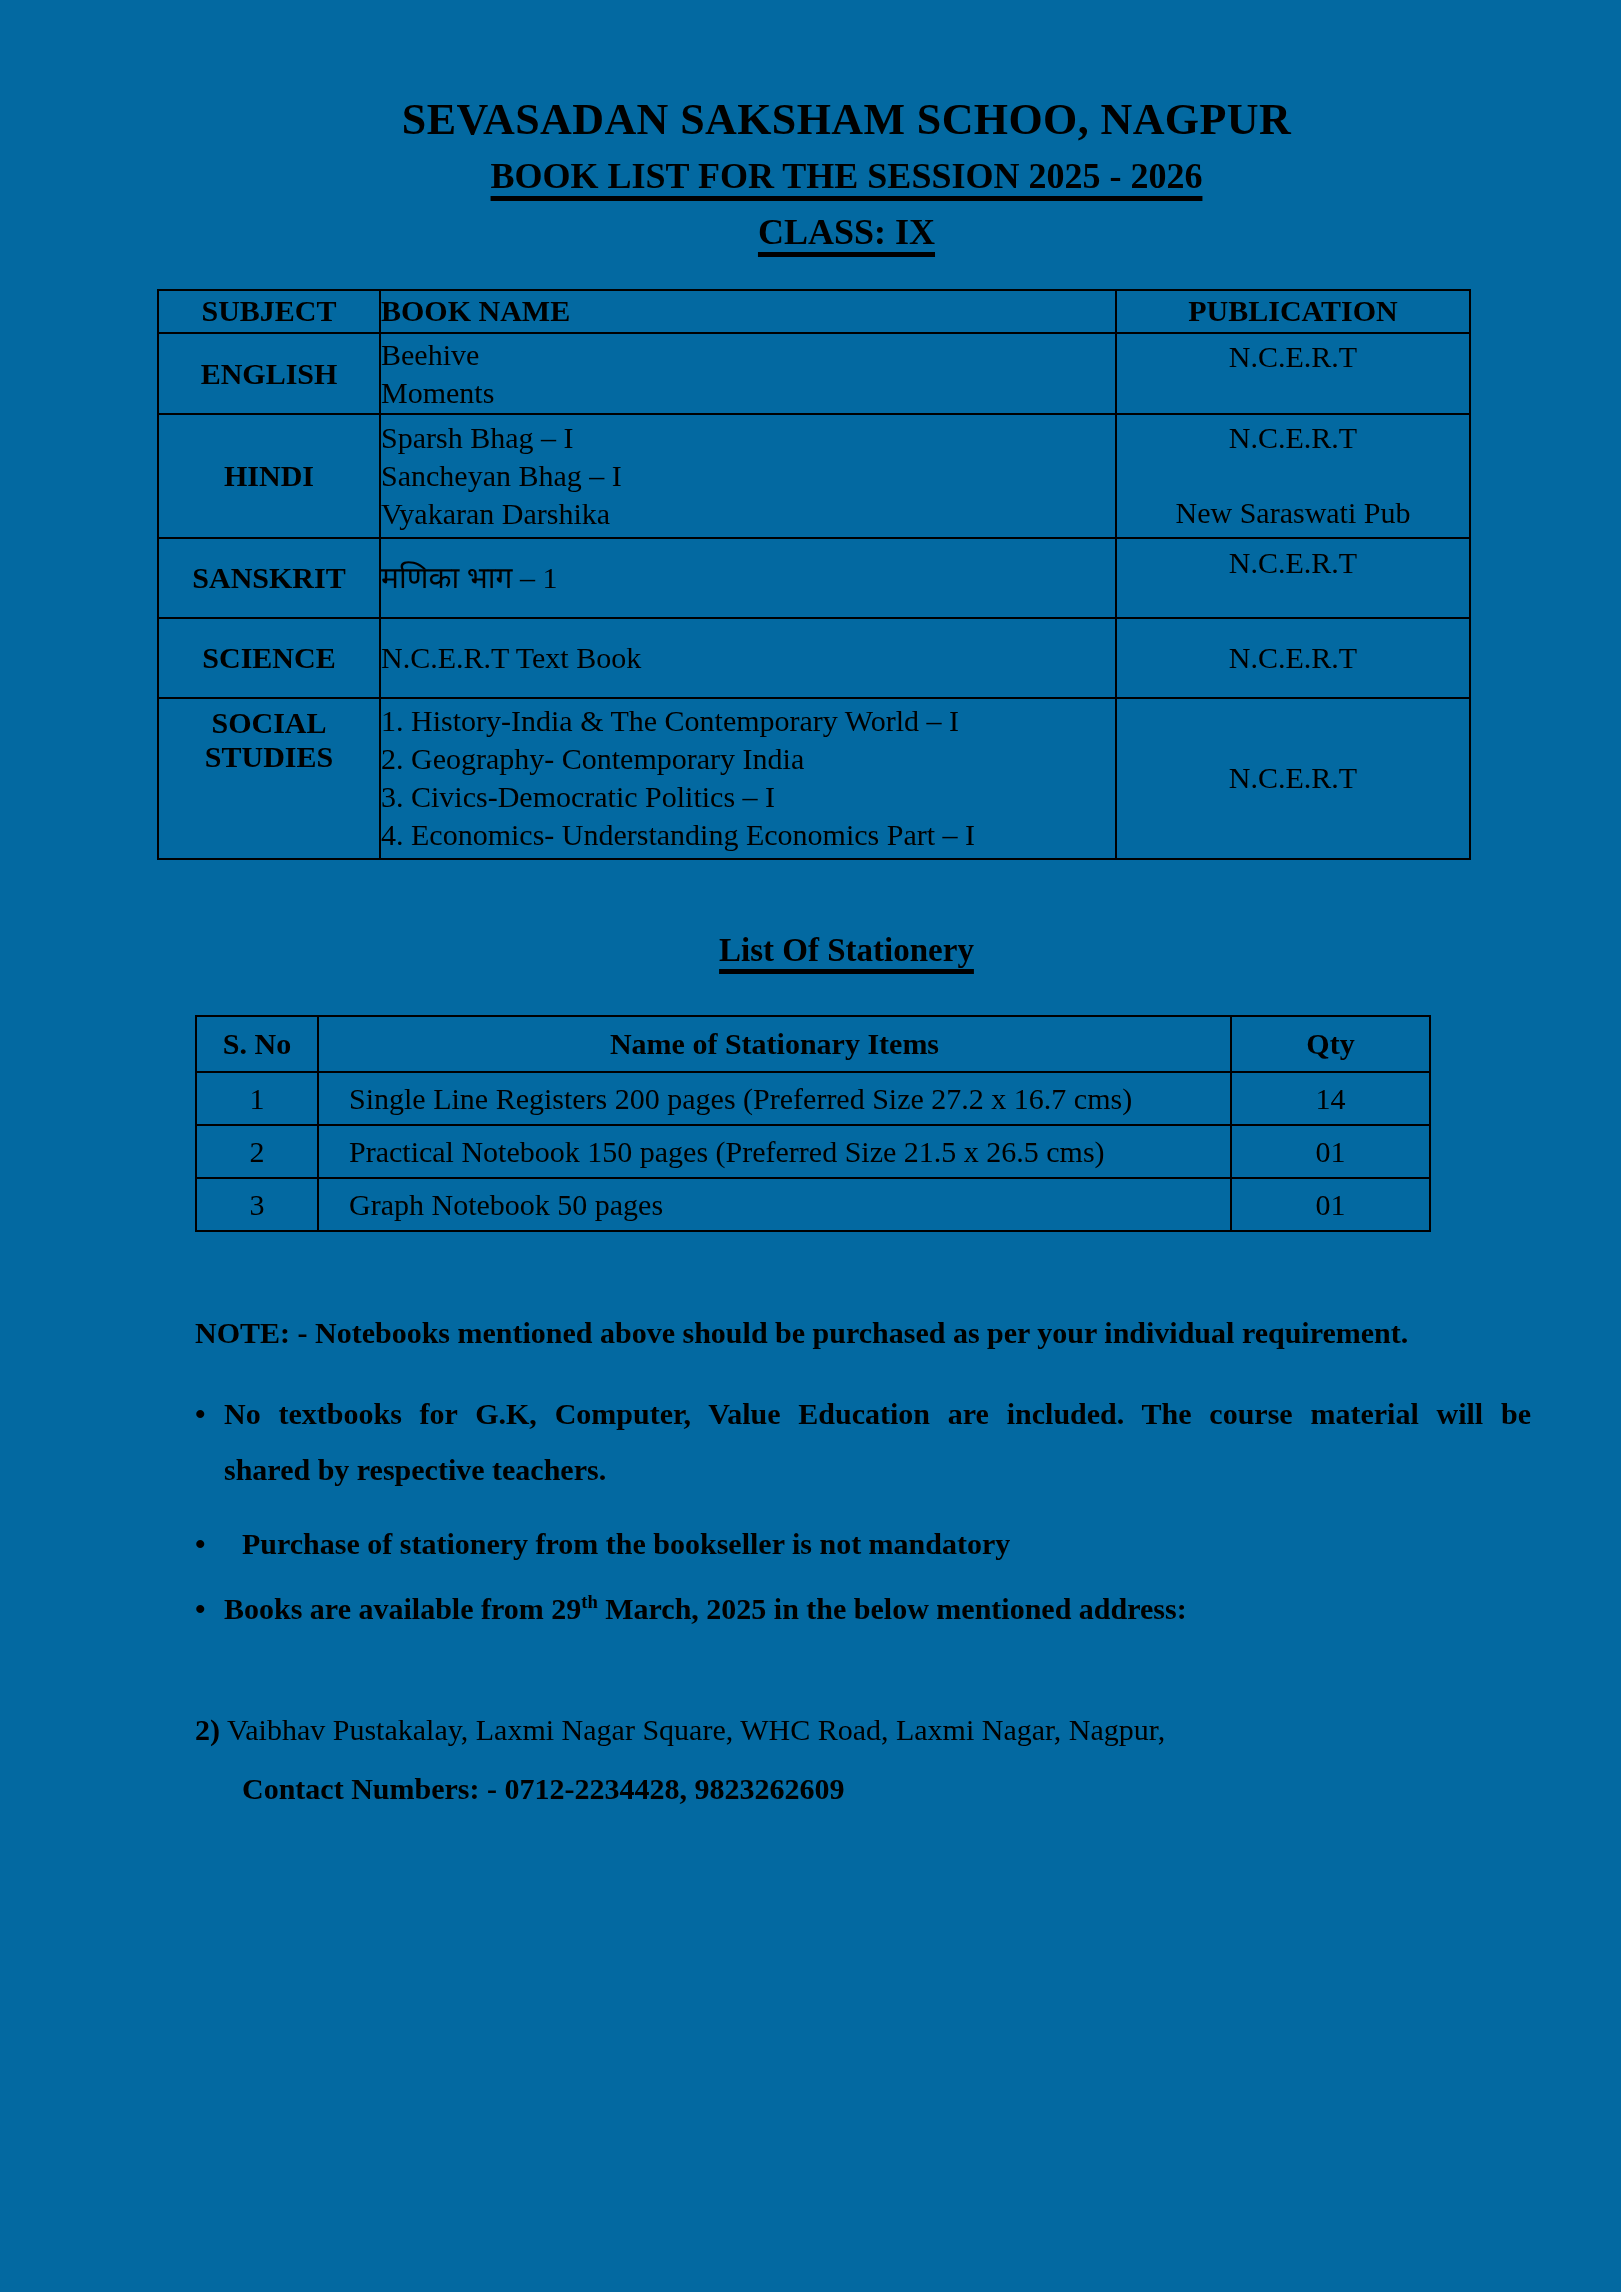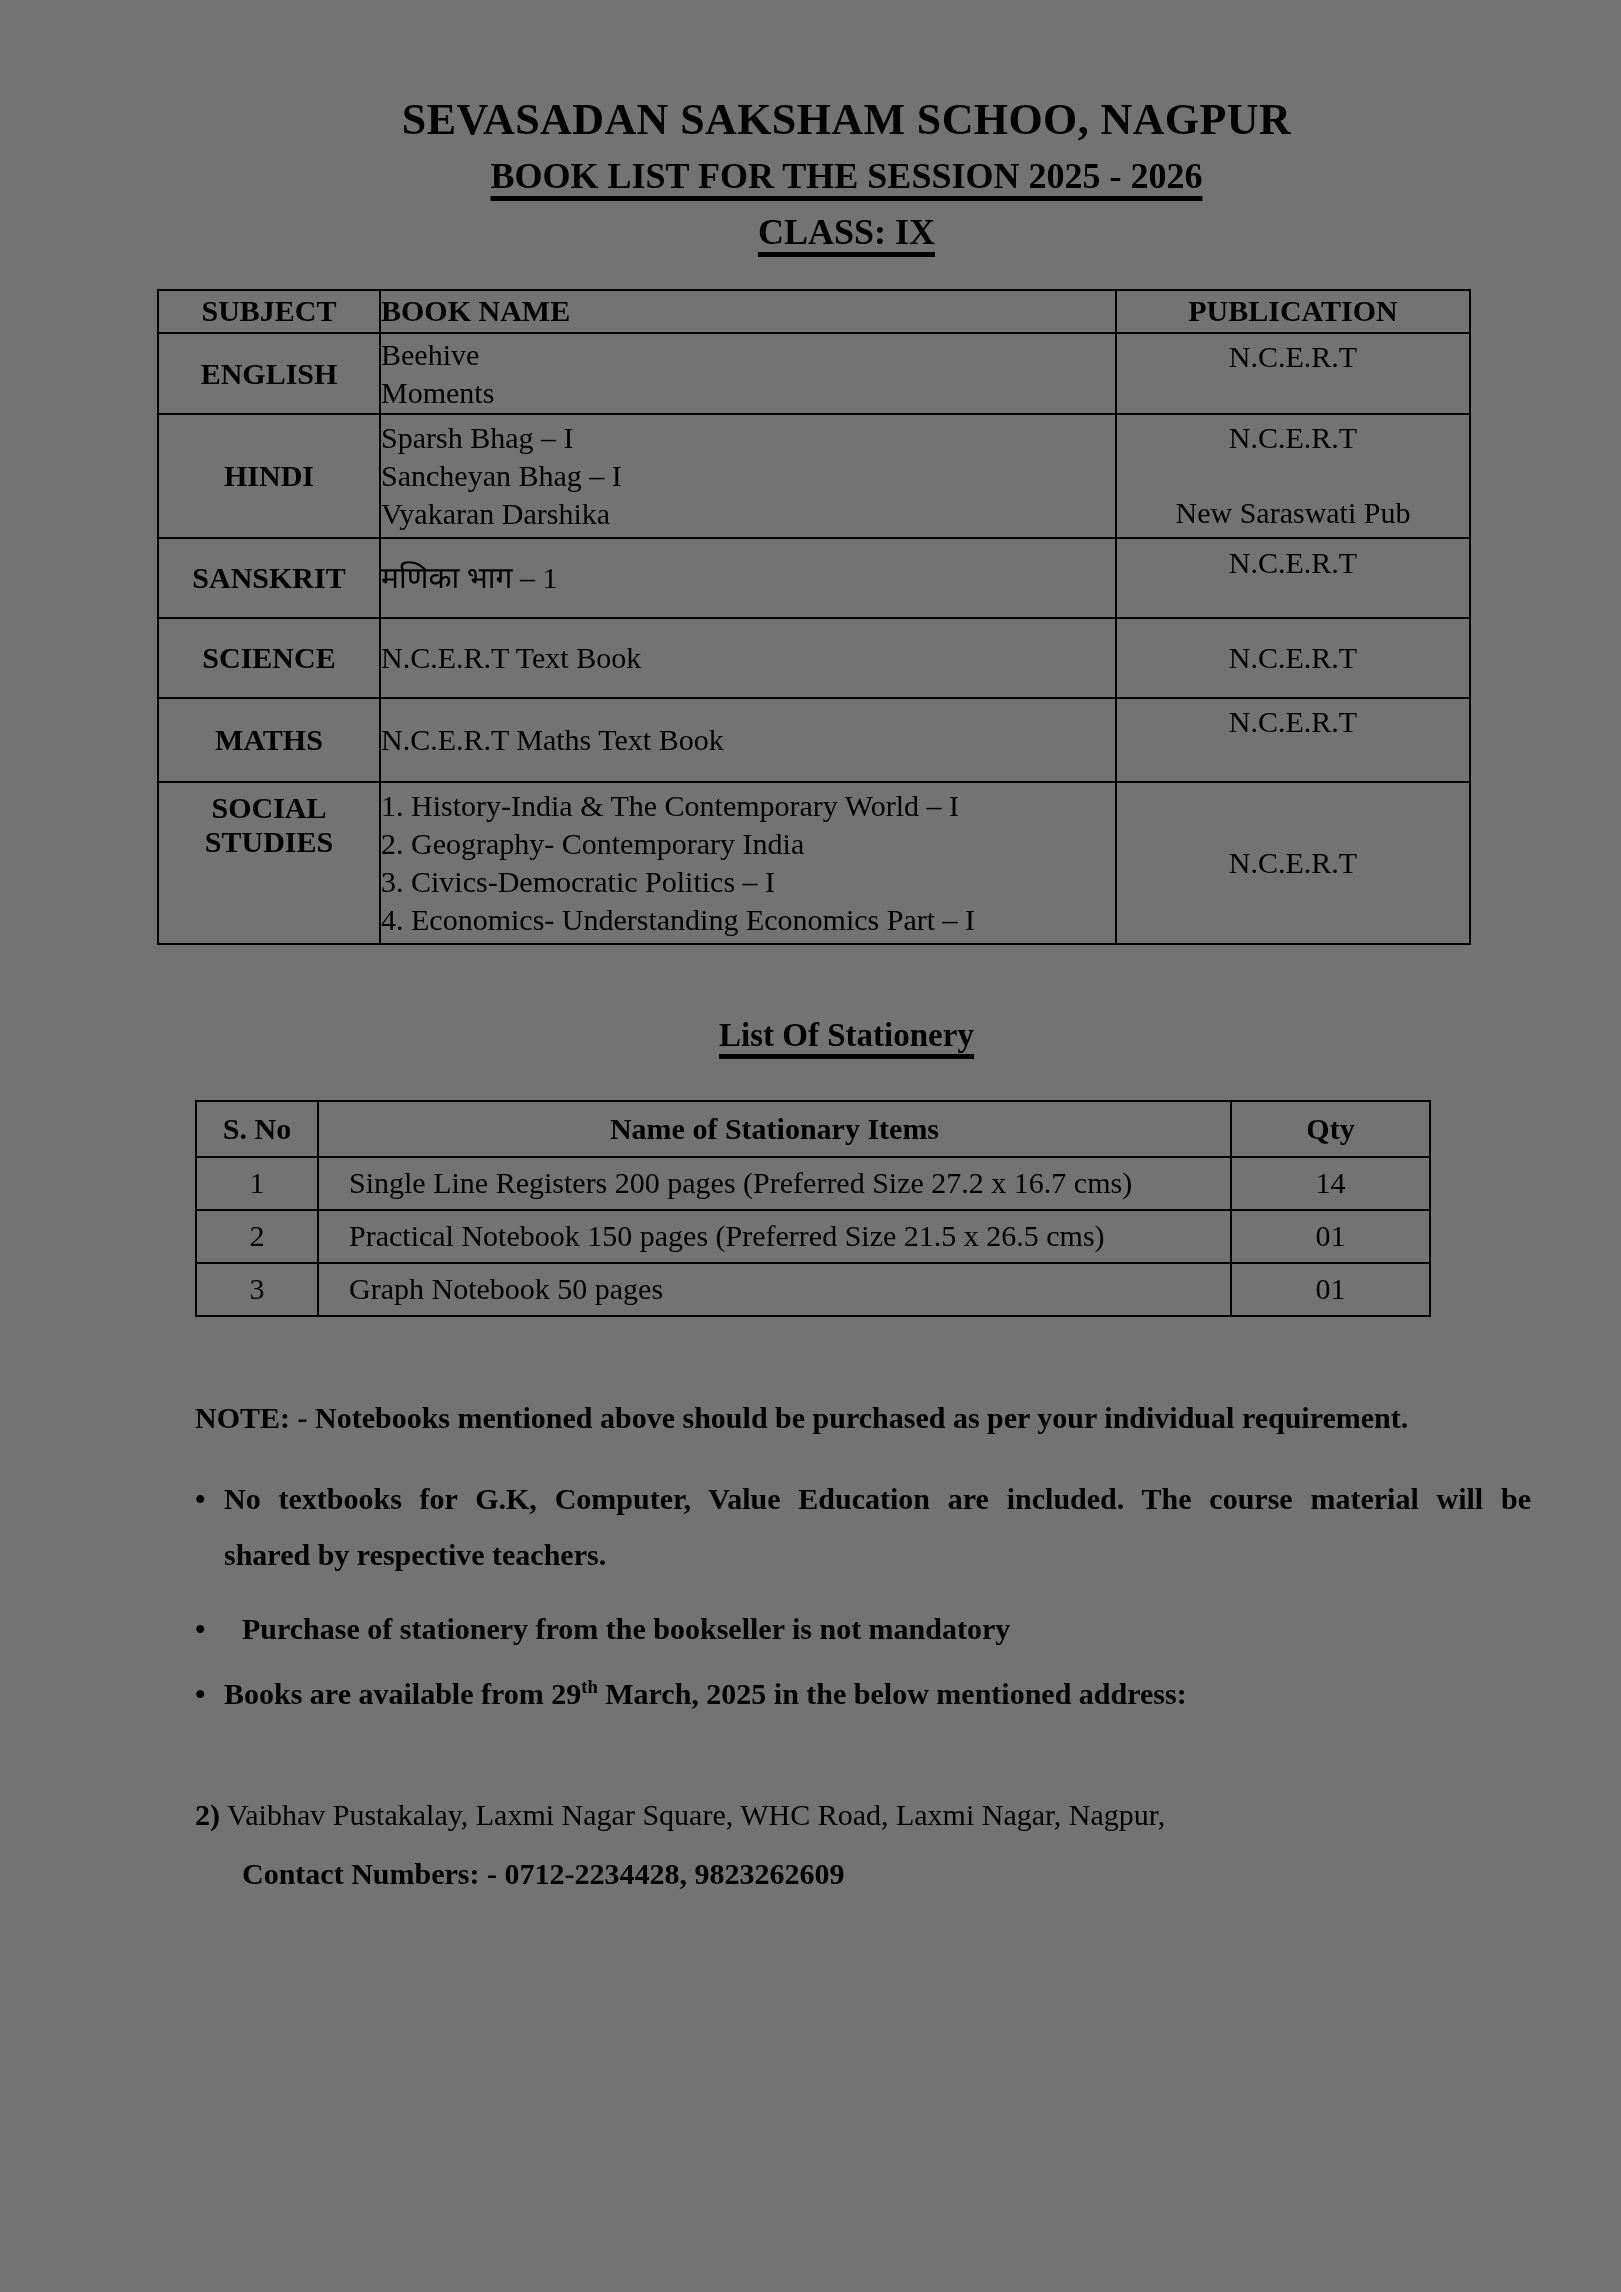--- a/index.html
+++ b/index.html
@@ -1,19 +1,19 @@
 <!DOCTYPE html>
 <html style="font-size:14.3px"><head>
 <meta charset="utf-8">
 <style>
   html,body{margin:0;padding:0;background:#e8e8e8;}
   .page{
     position:relative;
     width:1622px;height:2293px;
-    background:#737373;
+    background:#0369a1;
     color:#000;
     font-family:"Liberation Serif","DejaVu Serif",serif;
     font-size:30px;
     overflow:hidden;
     margin:0 auto;
   }
   .center-block{width:1379px;margin-left:157px;text-align:center;}
   .doc-header{padding-top:95px;}
   .title{font-size:44px;font-weight:bold;line-height:1.15;letter-spacing:0.4px;}
   .subtitle{font-size:36px;font-weight:bold;margin-top:9px;}
@@ -130,27 +130,20 @@
       </tr>
 
       <tr class="r-science">
         <td class="subj">SCIENCE</td>
         <td class="books">
           <div class="bl">N.C.E.R.T Text Book</div>
         </td>
         <td class="pub">N.C.E.R.T</td>
       </tr>
 
-      <tr class="r-maths">
-        <td class="subj">MATHS</td>
-        <td class="books">
-          <div class="bl">N.C.E.R.T Maths Text Book</div>
-        </td>
-        <td class="pub v-top">N.C.E.R.T</td>
-      </tr>
 
       <tr class="r-social">
         <td class="subj v-top">SOCIAL STUDIES</td>
         <td class="books">
           <div class="bl">1. History-India &amp; The Contemporary World – I</div>
           <div class="bl">2. Geography- Contemporary India</div>
           <div class="bl">3. Civics-Democratic Politics – I</div>
           <div class="bl">4. Economics- Understanding Economics Part – I</div>
         </td>
         <td class="pub">N.C.E.R.T</td>

